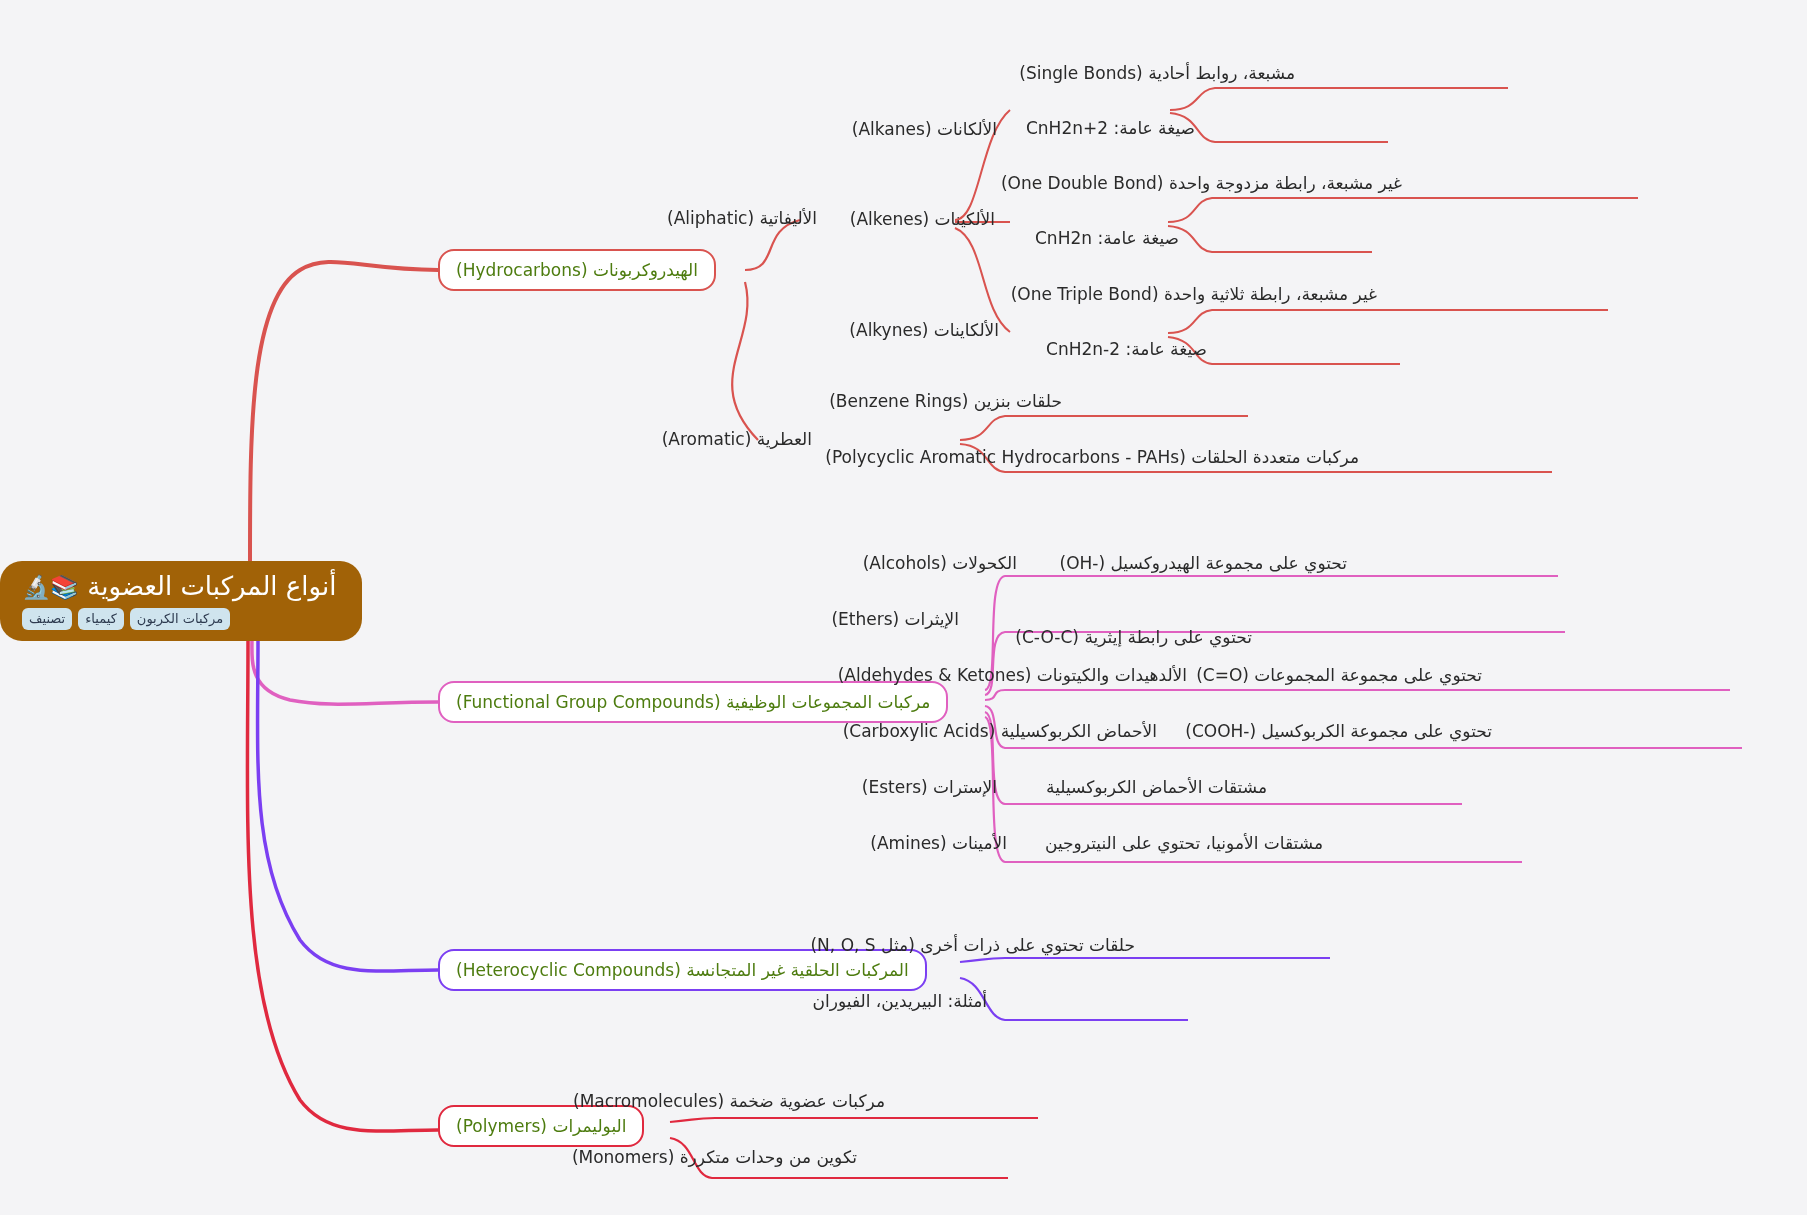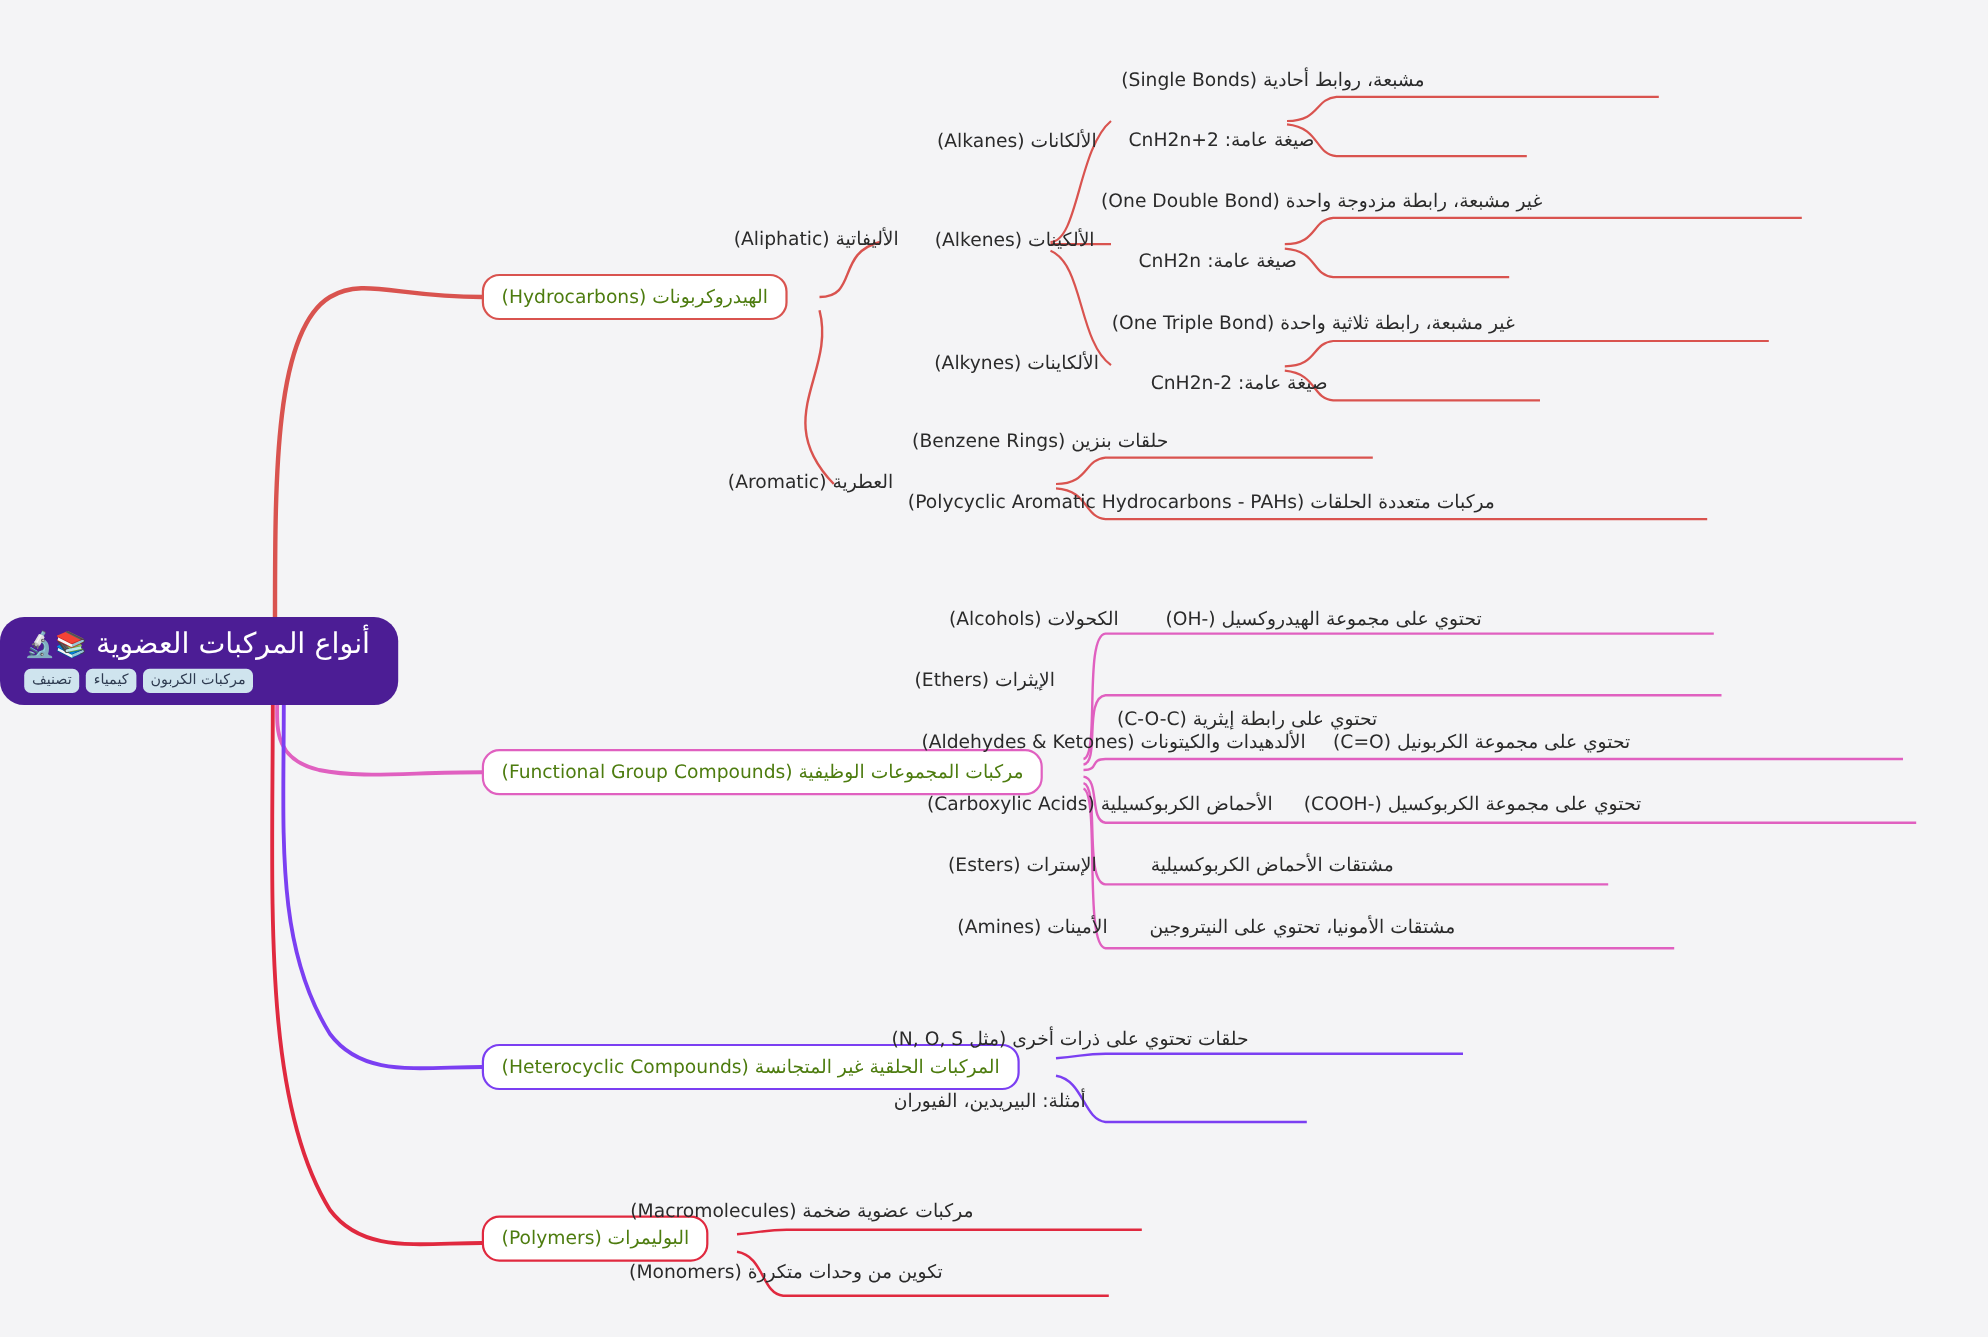--- a/index.html
+++ b/index.html
@@ -31,21 +31,21 @@
     pointer-events: none;
   }
 
   
   .root-node {
     position: absolute;
     left: 0px;
     top: 561px;
     width: 362px;
     height: 80px;
-    background: #4c1d95;
+    background: #a16207;
     border-radius: 22px;
     box-sizing: border-box;
     padding: 9px 22px 9px 22px;
     display: flex;
     flex-direction: column;
     align-items: flex-end;
     justify-content: center;
     gap: 6px;
   }
   .root-title {
@@ -192,24 +192,24 @@
 
   <div class="node-plain" style="right:745px; top:392px;">حلقات بنزين (Benzene Rings)</div>
   <div class="node-plain" style="right:448px; top:448px;">مركبات متعددة الحلقات (Polycyclic Aromatic Hydrocarbons - PAHs)</div>
 
   <div class="node-box c-pink" style="left:438px; top:681px;">مركبات المجموعات الوظيفية (Functional Group Compounds)</div>
 
   <div class="node-plain" style="right:790px; top:554px;">الكحولات (Alcohols)</div>
   <div class="node-plain" style="right:460px; top:554px;">تحتوي على مجموعة الهيدروكسيل (-OH)</div>
 
   <div class="node-plain" style="right:848px; top:610px;">الإيثرات (Ethers)</div>
-  <div class="node-plain" style="right:555px; top:645px;">تحتوي على رابطة إيثرية (C-O-C)</div>
+  <div class="node-plain" style="right:555px; top:628px;">تحتوي على رابطة إيثرية (C-O-C)</div>
 
   <div class="node-plain" style="right:620px; top:666px;">الألدهيدات والكيتونات (Aldehydes &amp; Ketones)</div>
-  <div class="node-plain" style="right:325px; top:666px;">تحتوي على مجموعة الكربونيل (C=O)</div>
+  <div class="node-plain" style="right:325px; top:666px;">تحتوي على مجموعة المجموعات (C=O)</div>
 
   <div class="node-plain" style="right:650px; top:722px;">الأحماض الكربوكسيلية (Carboxylic Acids)</div>
   <div class="node-plain" style="right:315px; top:722px;">تحتوي على مجموعة الكربوكسيل (-COOH)</div>
 
   <div class="node-plain" style="right:810px; top:778px;">الإسترات (Esters)</div>
   <div class="node-plain" style="right:540px; top:778px;">مشتقات الأحماض الكربوكسيلية</div>
 
   <div class="node-plain" style="right:800px; top:834px;">الأمينات (Amines)</div>
   <div class="node-plain" style="right:484px; top:834px;">مشتقات الأمونيا، تحتوي على النيتروجين</div>
 

